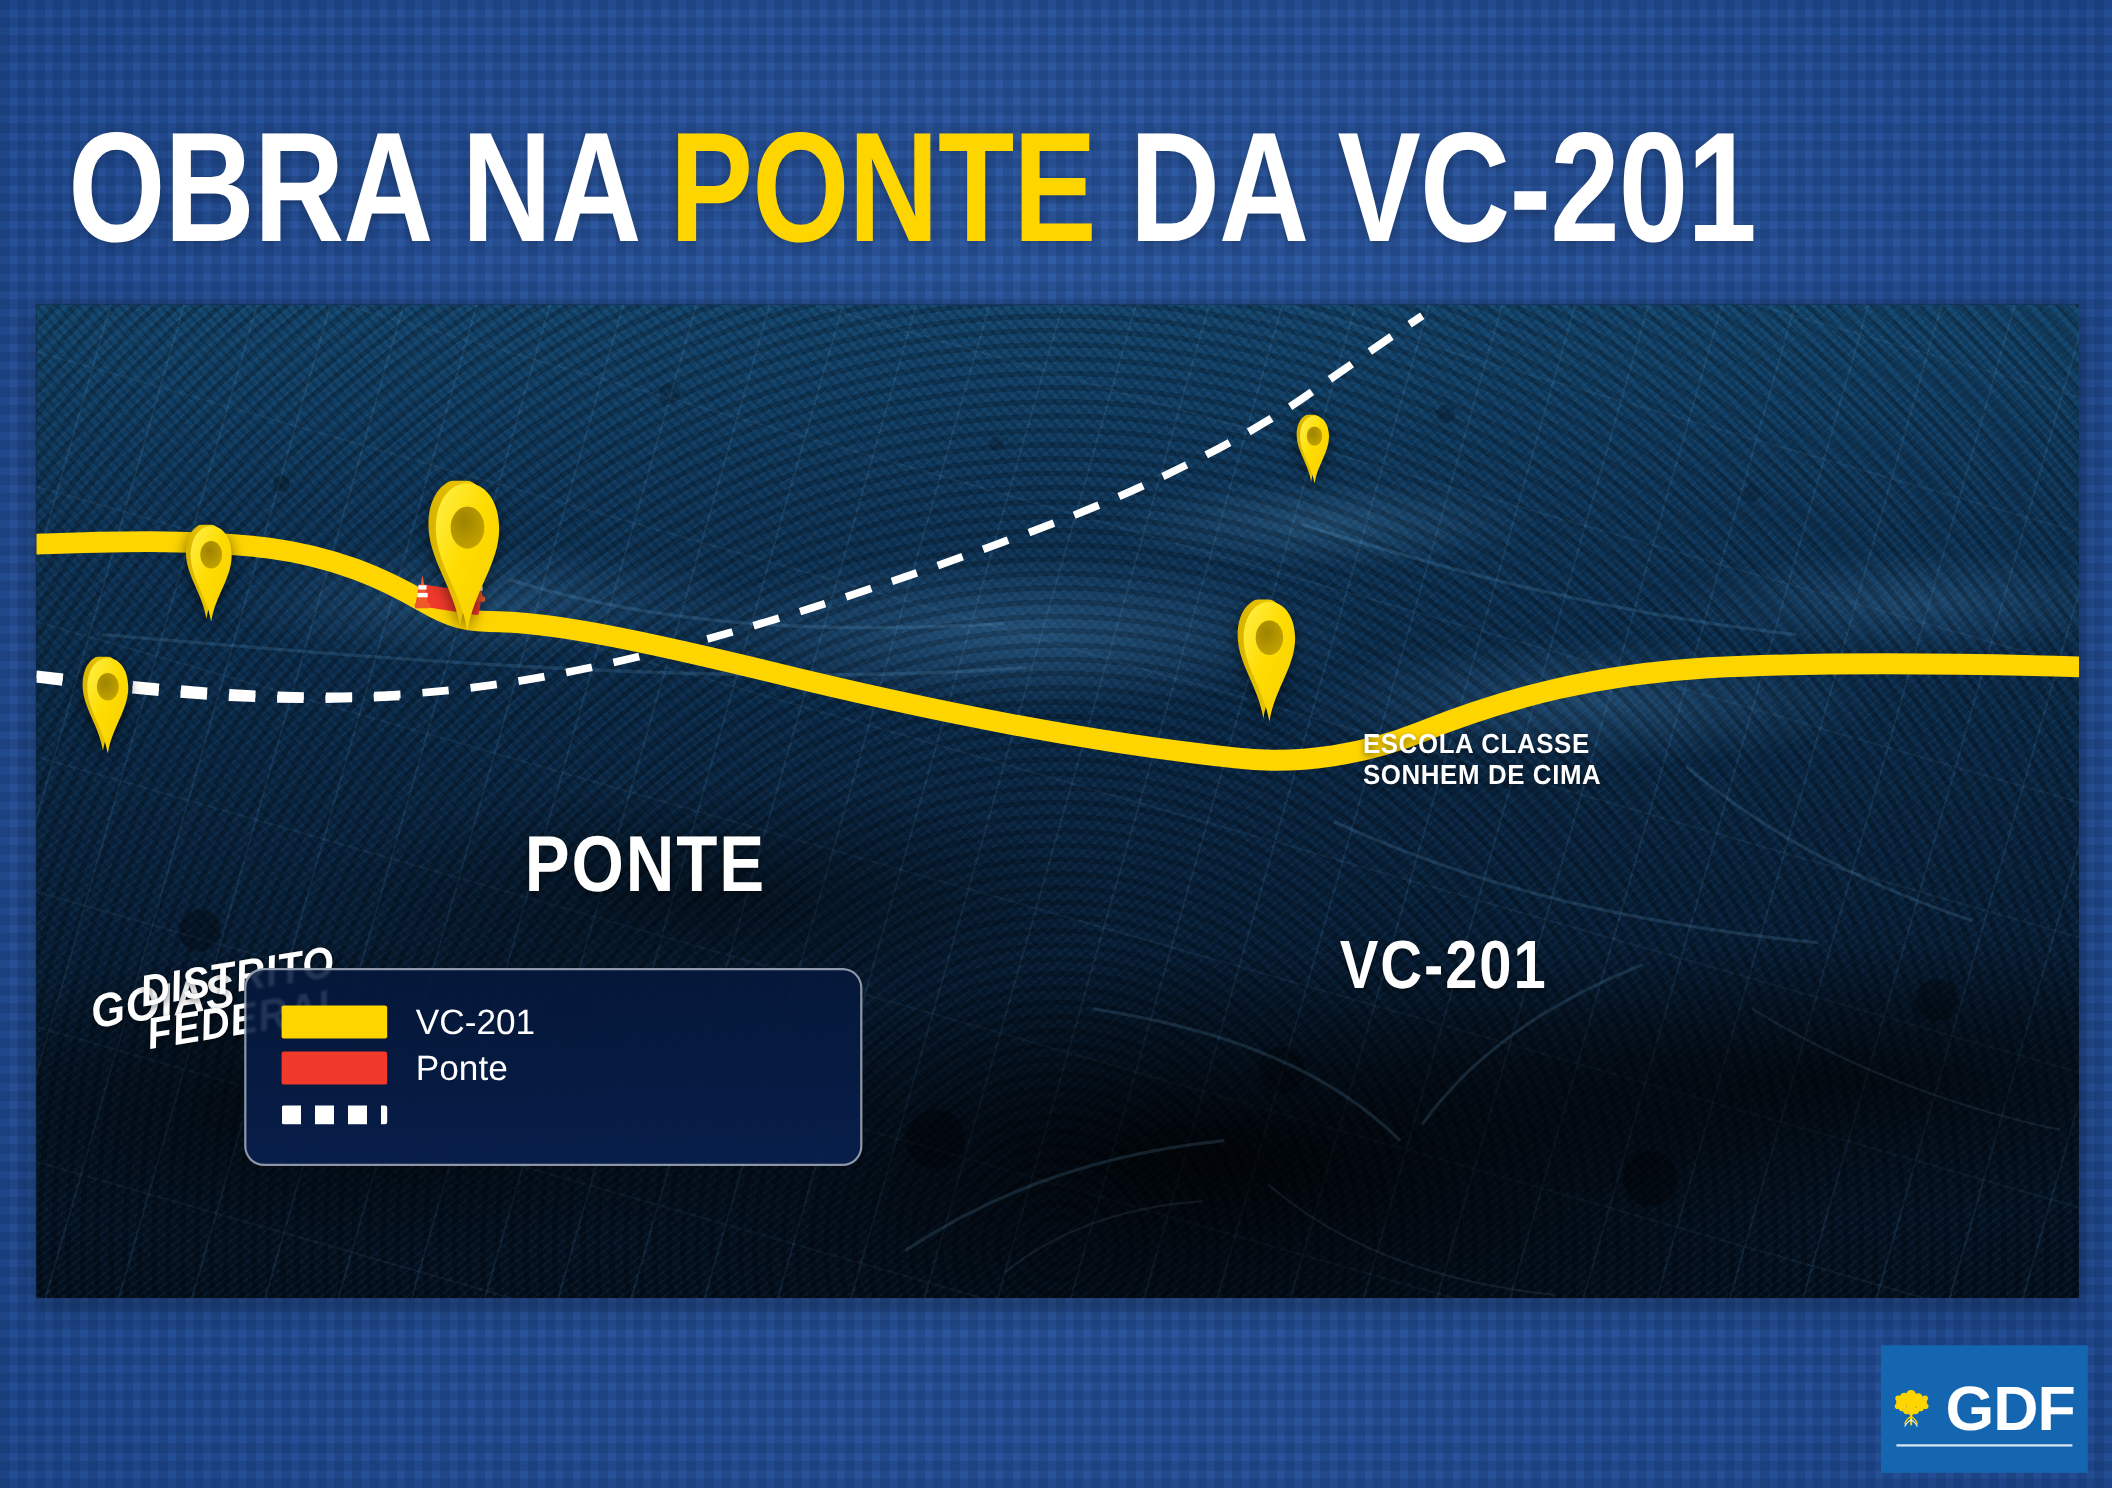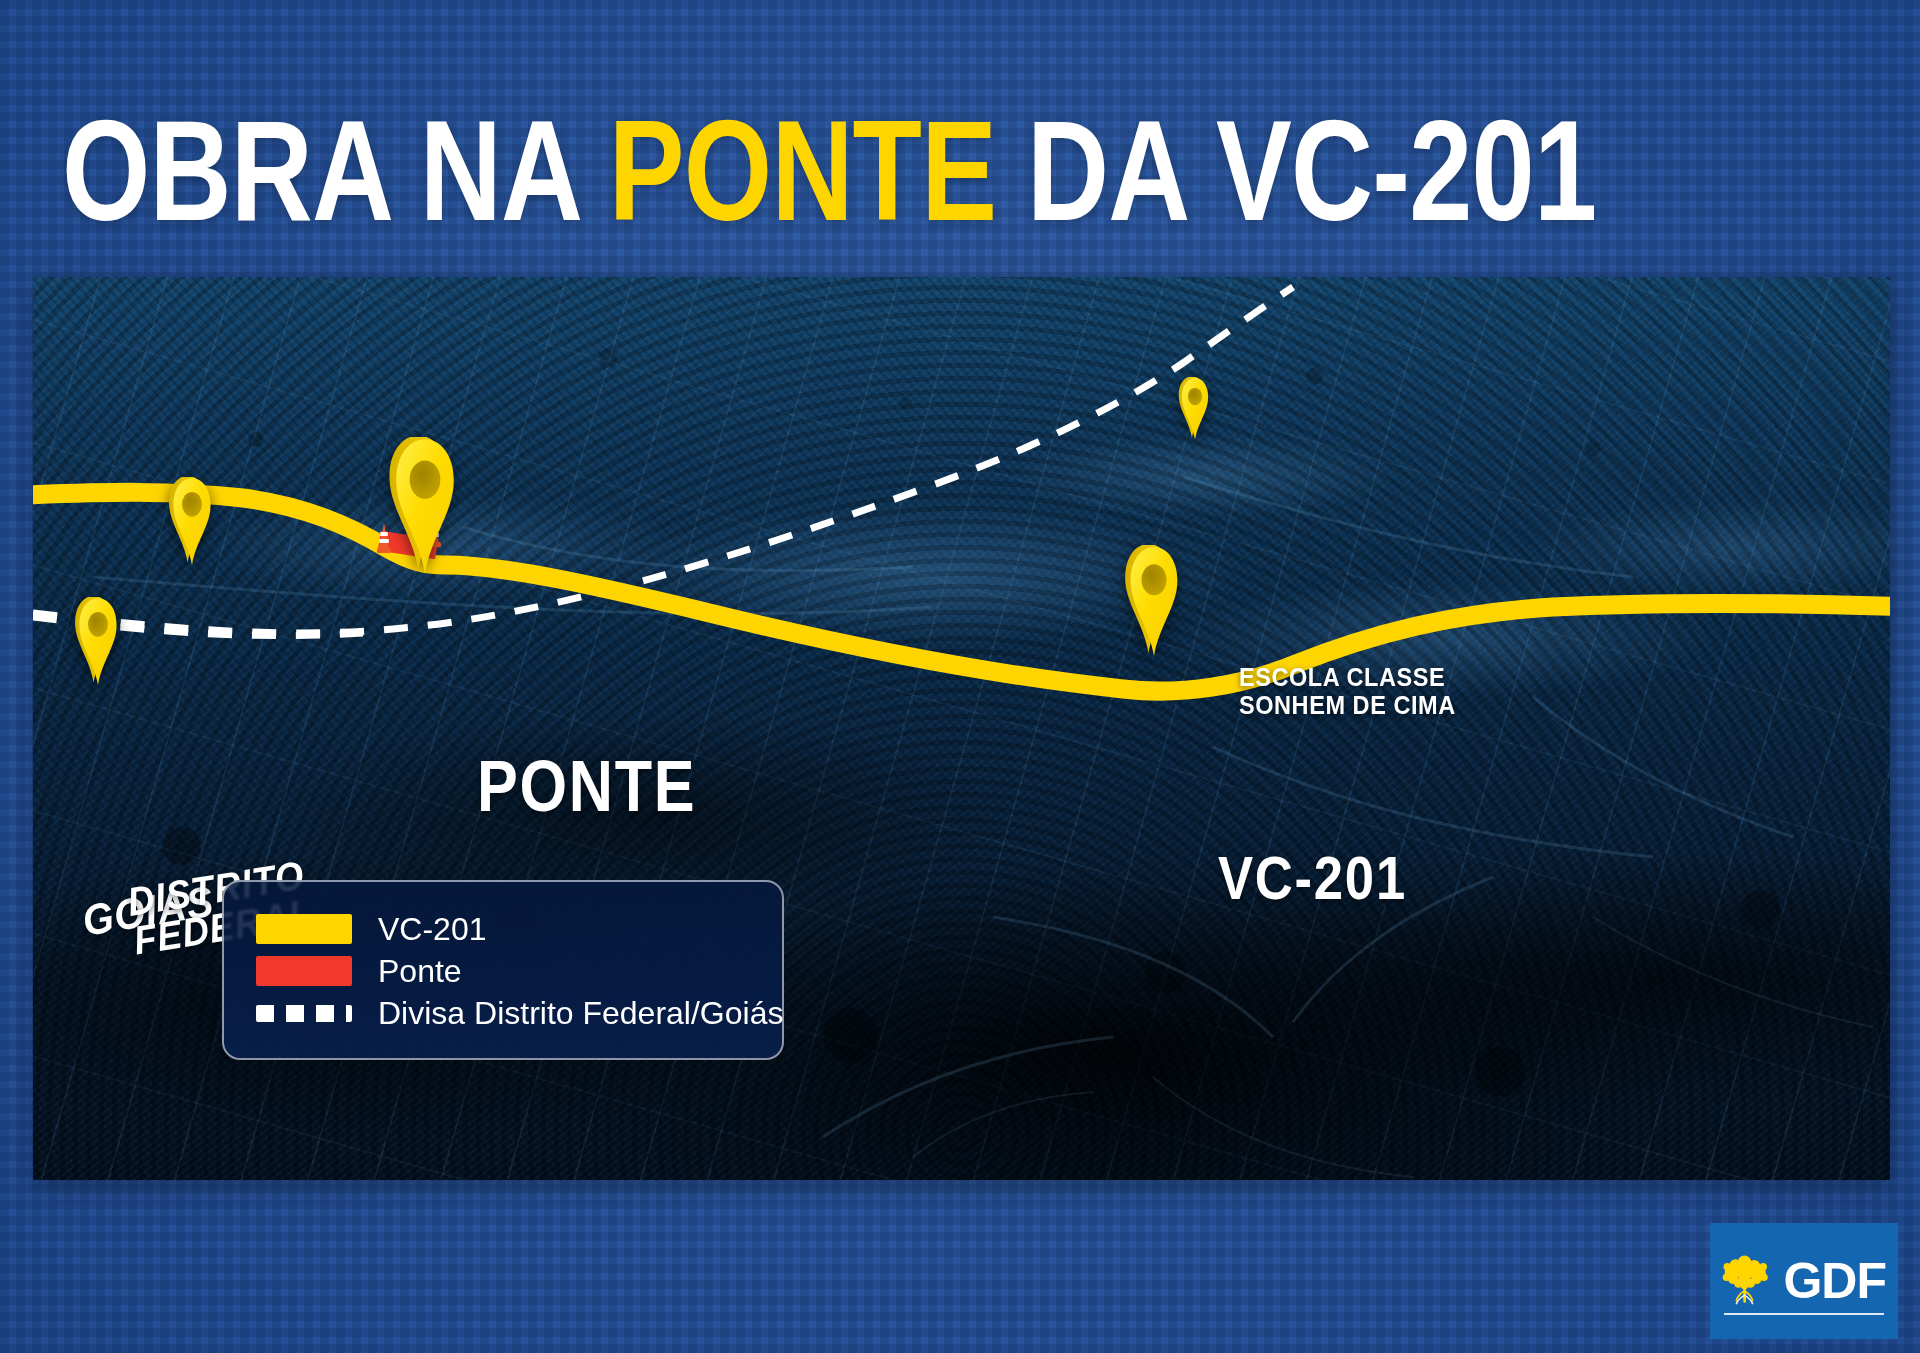--- a/index.html
+++ b/index.html
@@ -155,21 +155,21 @@
   }
 
   
   #gdf-logo{
     position:absolute; right:22px; bottom:14px; width:188px; height:116px;
     background:#1566b0; z-index:60;
     display:flex; align-items:center; justify-content:center; gap:4px;
     padding:8px 12px;
   }
   #gdf-logo .gdf-text{
-    color:#fff; font-weight:bold; font-size:50px; letter-spacing:-1px;
+    color:#fff; font-weight:bold; font-size:57px; letter-spacing:-1px;
     font-family:"Liberation Sans", sans-serif; line-height:1;margin-left:11px;
   }
   #gdf-underline{
     position:absolute; left:14px; right:14px; bottom:24px; height:2px;
     background:rgba(255,255,255,.85);
   }
 
   .pin-shadow{ filter:drop-shadow(0 4px 7px rgba(0,0,0,.55)); }
 </style>
 </head>
@@ -314,21 +314,20 @@
   <div class="legend-row">
     <span class="swatch yellow"></span>
     <span class="legend-label">VC-201</span>
   </div>
   <div class="legend-row">
     <span class="swatch red"></span>
     <span class="legend-label">Ponte</span>
   </div>
   <div class="legend-row">
     <span class="swatch dashed"></span>
-    <span class="legend-label">Divisa Distrito Federal/Goiás</span>
   </div>
 </div>
 
 <div id="gdf-logo">
   <svg width="62" height="82" viewBox="0 0 62 82">
     <g fill="#ffd500">
       <circle cx="30" cy="16" r="9"></circle>
         <circle cx="18" cy="20" r="8"></circle>
       <circle cx="43" cy="21" r="8"></circle>
         <circle cx="11" cy="29" r="7.5"></circle>

